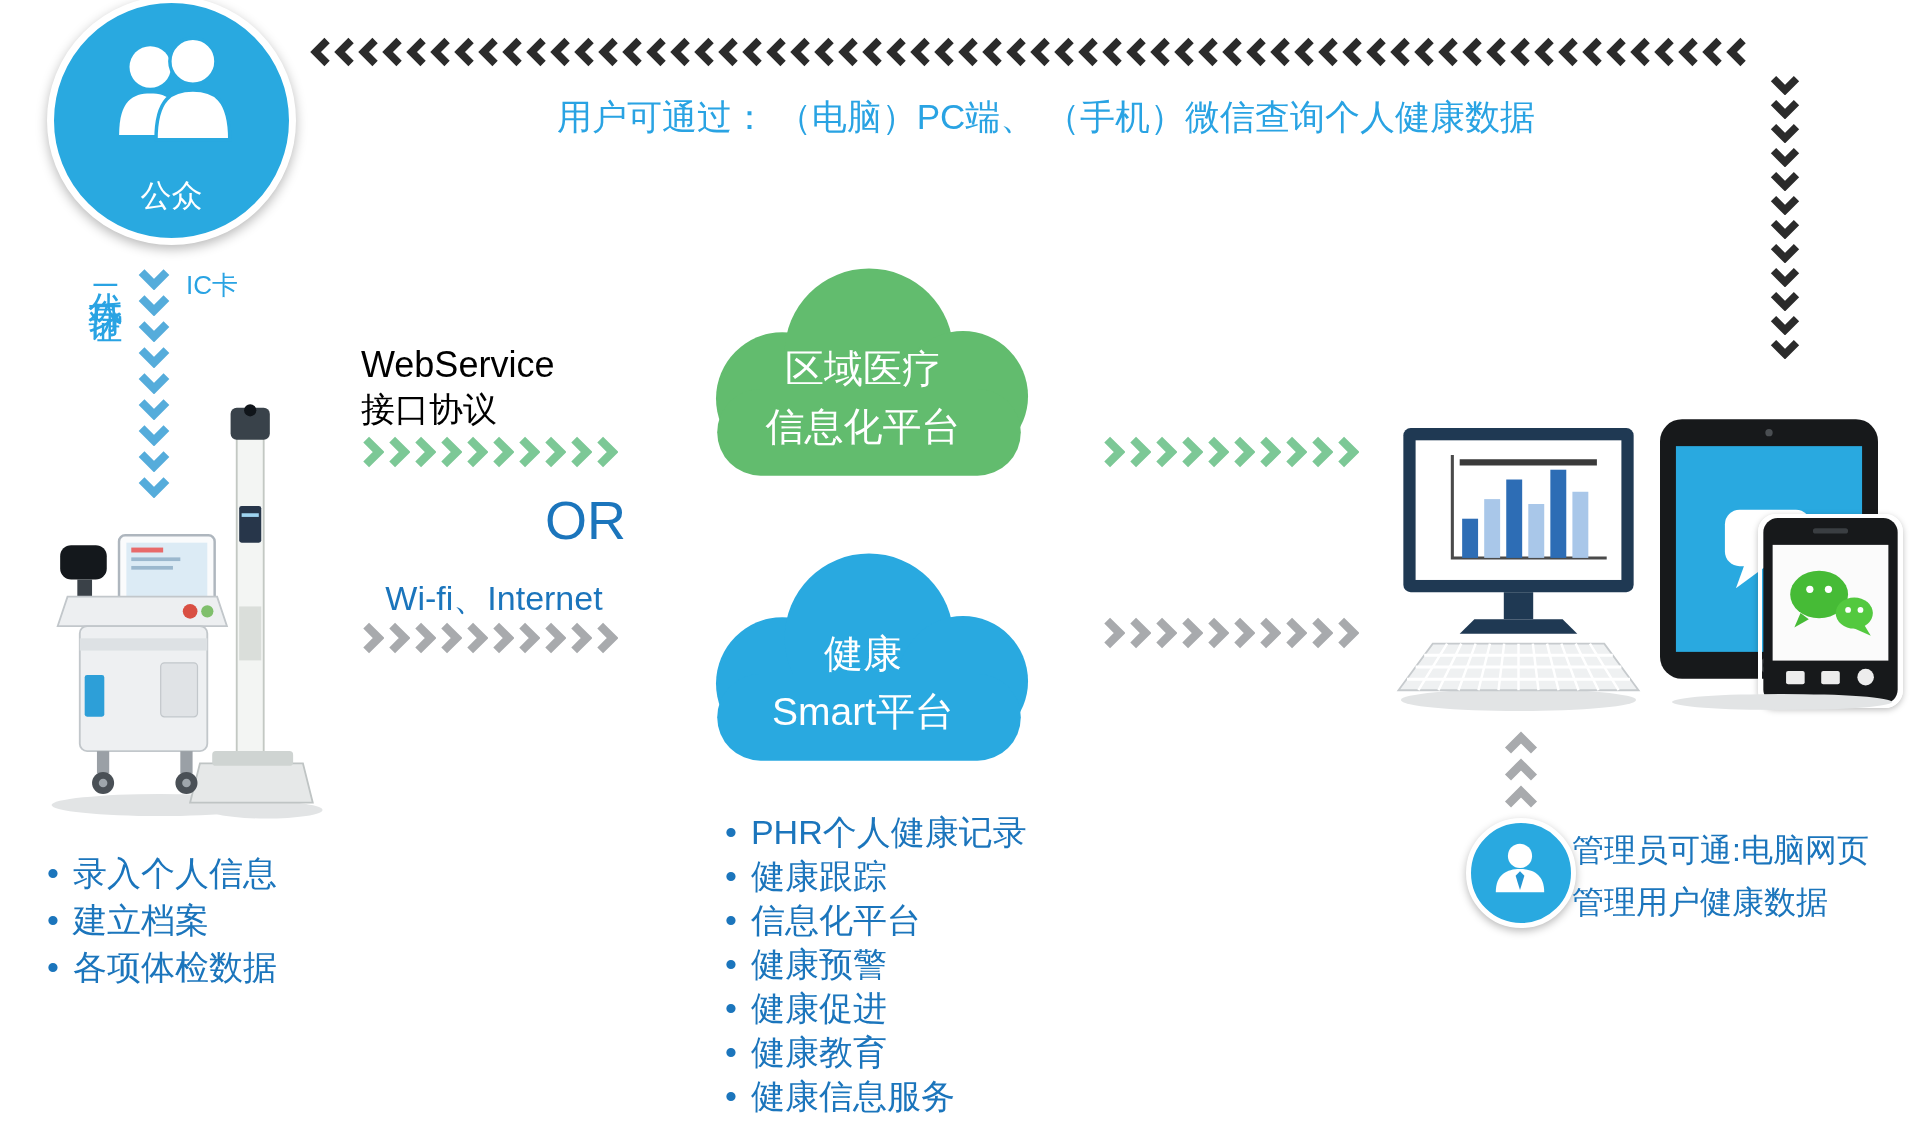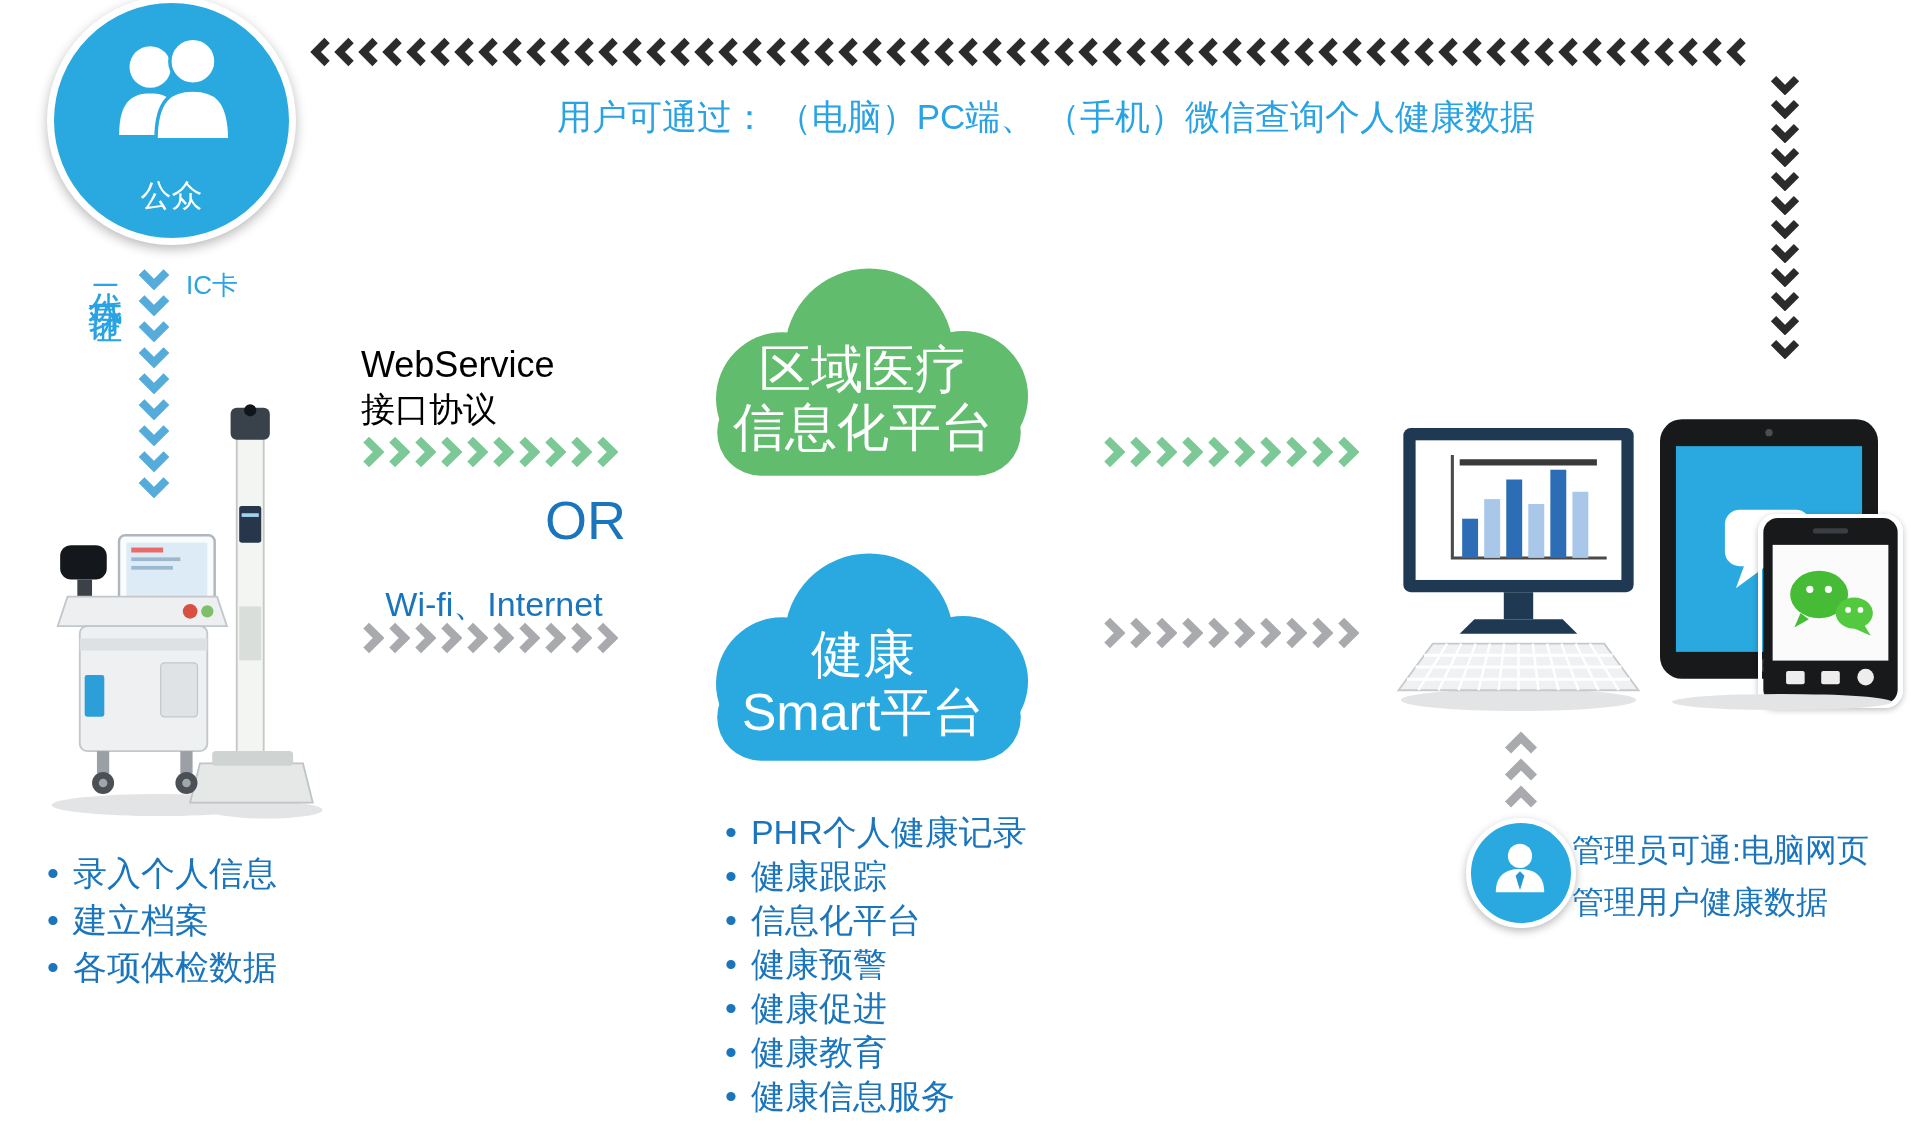--- a/index.html
+++ b/index.html
@@ -22,26 +22,26 @@
   .vertical-label{position:absolute;left:83px;top:260px;writing-mode:vertical-rl;text-orientation:upright;
     color:#29A3E3;font-size:34px;letter-spacing:6px;}
   .ic-label{position:absolute;left:186px;top:268px;color:#29A3E3;font-size:26px;}
 
   .devices-svg{position:absolute;left:43px;top:398px;}
 
   .ws-block{position:absolute;left:361px;top:343px;width:265px;text-align:left;color:#000000;}
   .ws-line1{font-size:36px;line-height:44px;}
   .ws-line2{font-size:34px;line-height:44px;}
   .or-label{position:absolute;left:361px;top:490px;width:265px;text-align:right;color:#1B75BC;font-size:54px;line-height:60px;}
-  .wifi-label{position:absolute;left:331px;top:578px;width:326px;text-align:center;color:#1B75BC;font-size:34px;line-height:40px;margin-top:6px;}
+  .wifi-label{position:absolute;left:331px;top:578px;width:326px;text-align:center;color:#1B75BC;font-size:34px;line-height:40px;}
 
   .cloud-wrap{position:absolute;width:386px;height:253px;}
   .cloud-green{left:676px;top:254px;}
   .cloud-blue{left:676px;top:539px;}
-  .cloud-text{position:absolute;left:0;right:12px;top:86px;text-align:center;color:#fff;font-size:52px;line-height:58px;}
+  .cloud-text{position:absolute;left:0;right:12px;top:86px;text-align:center;color:#fff;font-size:39px;line-height:58px;}
 
   .monitor-svg{position:absolute;left:1396px;top:428px;}
   .tablet-svg{position:absolute;left:1660px;top:419px;}
   .phone-wrap{position:absolute;left:1758px;top:514px;border:4px solid #fff;border-radius:18px;
     box-shadow:0 2px 6px rgba(0,0,0,.25);line-height:0;}
   .right-shadow{position:absolute;left:1672px;top:694px;width:220px;height:16px;border-radius:50%;background:#E2E4E5;}
 
   .admin-circle{position:absolute;left:1466px;top:818px;width:100px;height:100px;border-radius:50%;
     background:#29A9E0;border:5px solid #fff;box-shadow:0 3px 9px rgba(0,0,0,.28);}
   .admin-person{position:absolute;left:16px;top:12px;}

